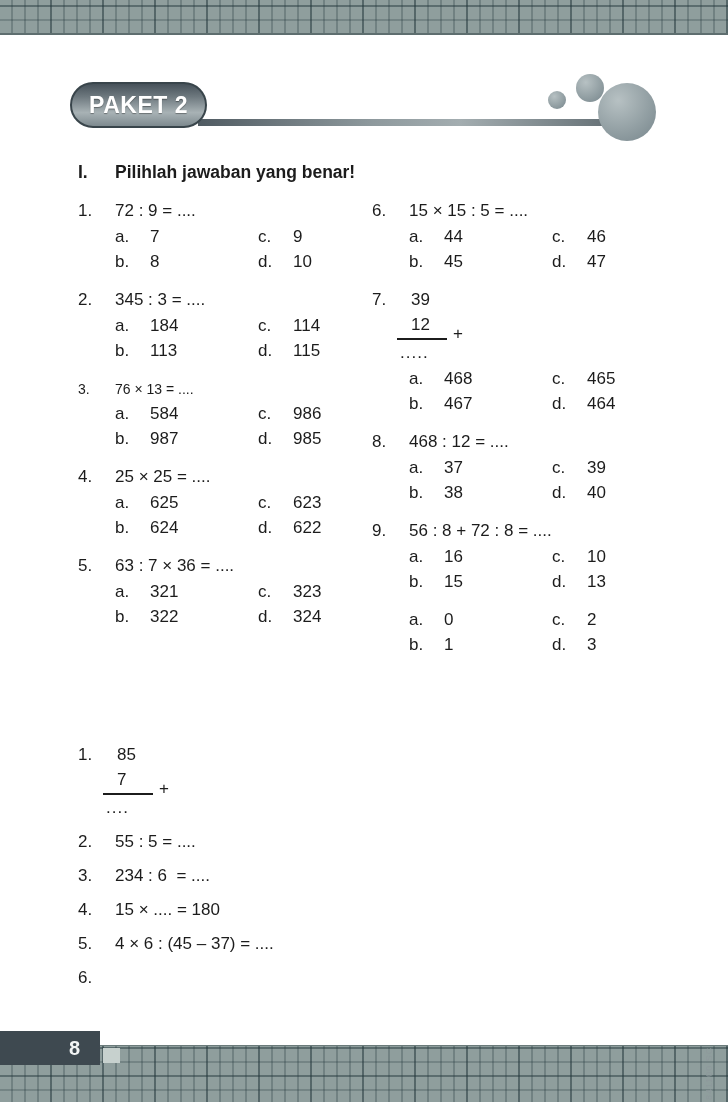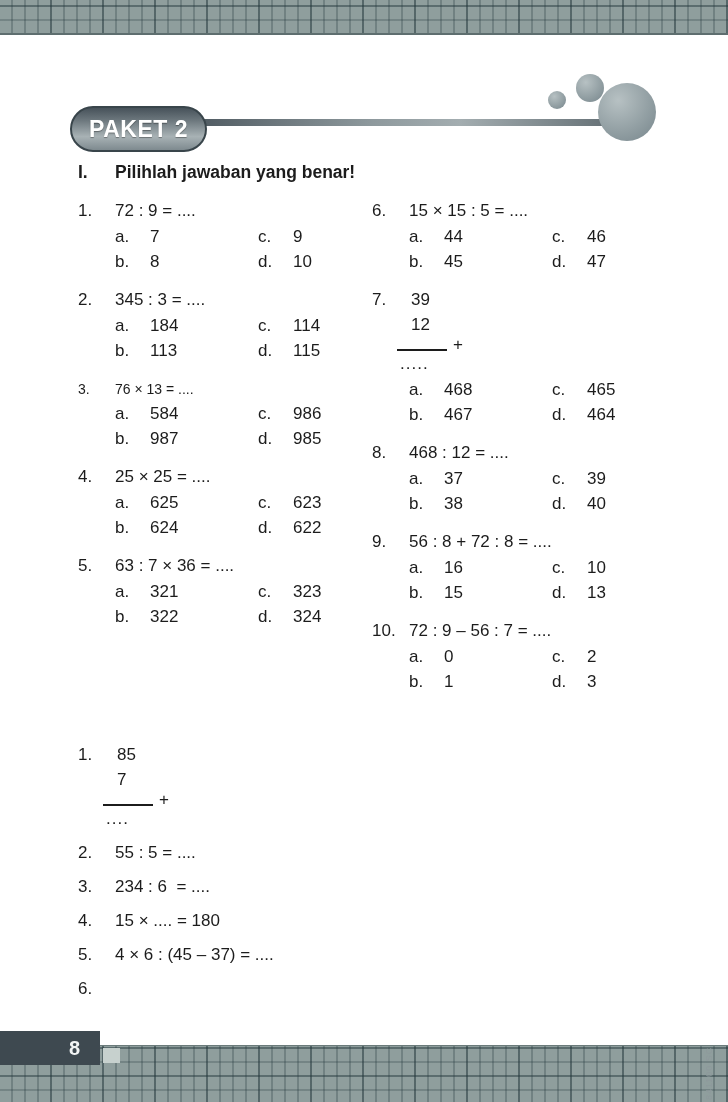--- a/index.html
+++ b/index.html
@@ -18,21 +18,21 @@
   }
   .strip-top{position:absolute;left:0;top:0;width:728px;height:33px;border-bottom:2px solid #5e6e6f;}
   .strip-bottom{position:absolute;left:0;top:1045px;width:728px;height:57px;border-top:1px solid #6b7b7b;}
   .light-tile{position:absolute;left:103px;top:1048px;width:17px;height:15px;background:#c7d1ce;z-index:2;}
 
   
   .pill{
     position:absolute;left:70px;top:82px;width:137px;height:46px;border-radius:24px;
     background:linear-gradient(180deg,#47525a 0%,#6d787e 30%,#a8b2b5 68%,#7e8a8f 100%);
     border:2px solid #39454b;box-sizing:border-box;z-index:3;
-    display:flex;align-items:center;justify-content:center;margin-top:24px;
+    display:flex;align-items:center;justify-content:center;
   }
   .pill-label{color:#ffffff;font-weight:bold;font-size:23px;letter-spacing:.5px;text-shadow:0 1px 1px rgba(0,0,0,.35);}
   .header-line{position:absolute;left:198px;top:119px;width:436px;height:7px;z-index:1;
     background:linear-gradient(90deg,#505b62 0%,#8e999d 40%,#a3adb0 60%,#5c676d 100%);}
   .circle{position:absolute;border-radius:50%;background:radial-gradient(circle at 35% 30%,#b7c1c3 0%,#93a0a4 55%,#76858b 100%);}
   .circle.small{left:548px;top:91px;width:18px;height:18px;}
   .circle.medium{left:576px;top:74px;width:28px;height:28px;}
   .circle.large{left:598px;top:83px;width:58px;height:58px;z-index:2;}
 
   
@@ -49,21 +49,21 @@
   .q-line{display:flex;line-height:25px;margin-bottom:1px;}
   .q-no{width:37px;flex:none;}
   .q-text{white-space:pre-wrap;}
   .q-line.small{font-size:14px;line-height:22px;padding-top:2px;}
   .opts{display:grid;grid-template-columns:35px 108px 35px auto;margin-left:37px;line-height:25px;}
 
   
   .stack{display:inline-block;margin-left:-12px;line-height:25px;}
   .s-top{padding-left:14px;}
   .s-mid{display:flex;align-items:flex-end;}
-  .s-bottom{display:inline-block;width:50px;box-sizing:border-box;padding-left:14px;padding-bottom:12px;border-bottom:2px solid #1c1c1c;}
+  .s-bottom{display:inline-block;width:50px;box-sizing:border-box;padding-left:14px;padding-bottom:1px;border-bottom:2px solid #1c1c1c;}
   .s-plus{margin-left:6px;transform:translateY(6px);}
   .s-result{padding-left:3px;letter-spacing:1px;}
 
   
   .sec2{position:absolute;left:78px;top:742px;width:580px;}
   .sec2-item{display:flex;line-height:25px;margin-bottom:9px;}
 
   
   .page-badge{position:absolute;left:0;top:1031px;width:100px;height:34px;background:#3e4950;z-index:3;
     display:flex;align-items:center;justify-content:flex-end;padding-right:20px;box-sizing:border-box;}
@@ -251,24 +251,20 @@
         <span>c.</span>
         <span>10</span>
         <span>b.</span>
         <span>15</span>
         <span>d.</span>
         <span>13</span>
       </div>
     </div>
 
     <div class="qblock">
-      <div class="q-line">
-        <span class="q-no">10.</span>
-        <span class="q-text">72 : 9 – 56 : 7 = ....</span>
-      </div>
       <div class="opts">
         <span>a.</span>
         <span>0</span>
         <span>c.</span>
         <span>2</span>
         <span>b.</span>
         <span>1</span>
         <span>d.</span>
         <span>3</span>
       </div>

